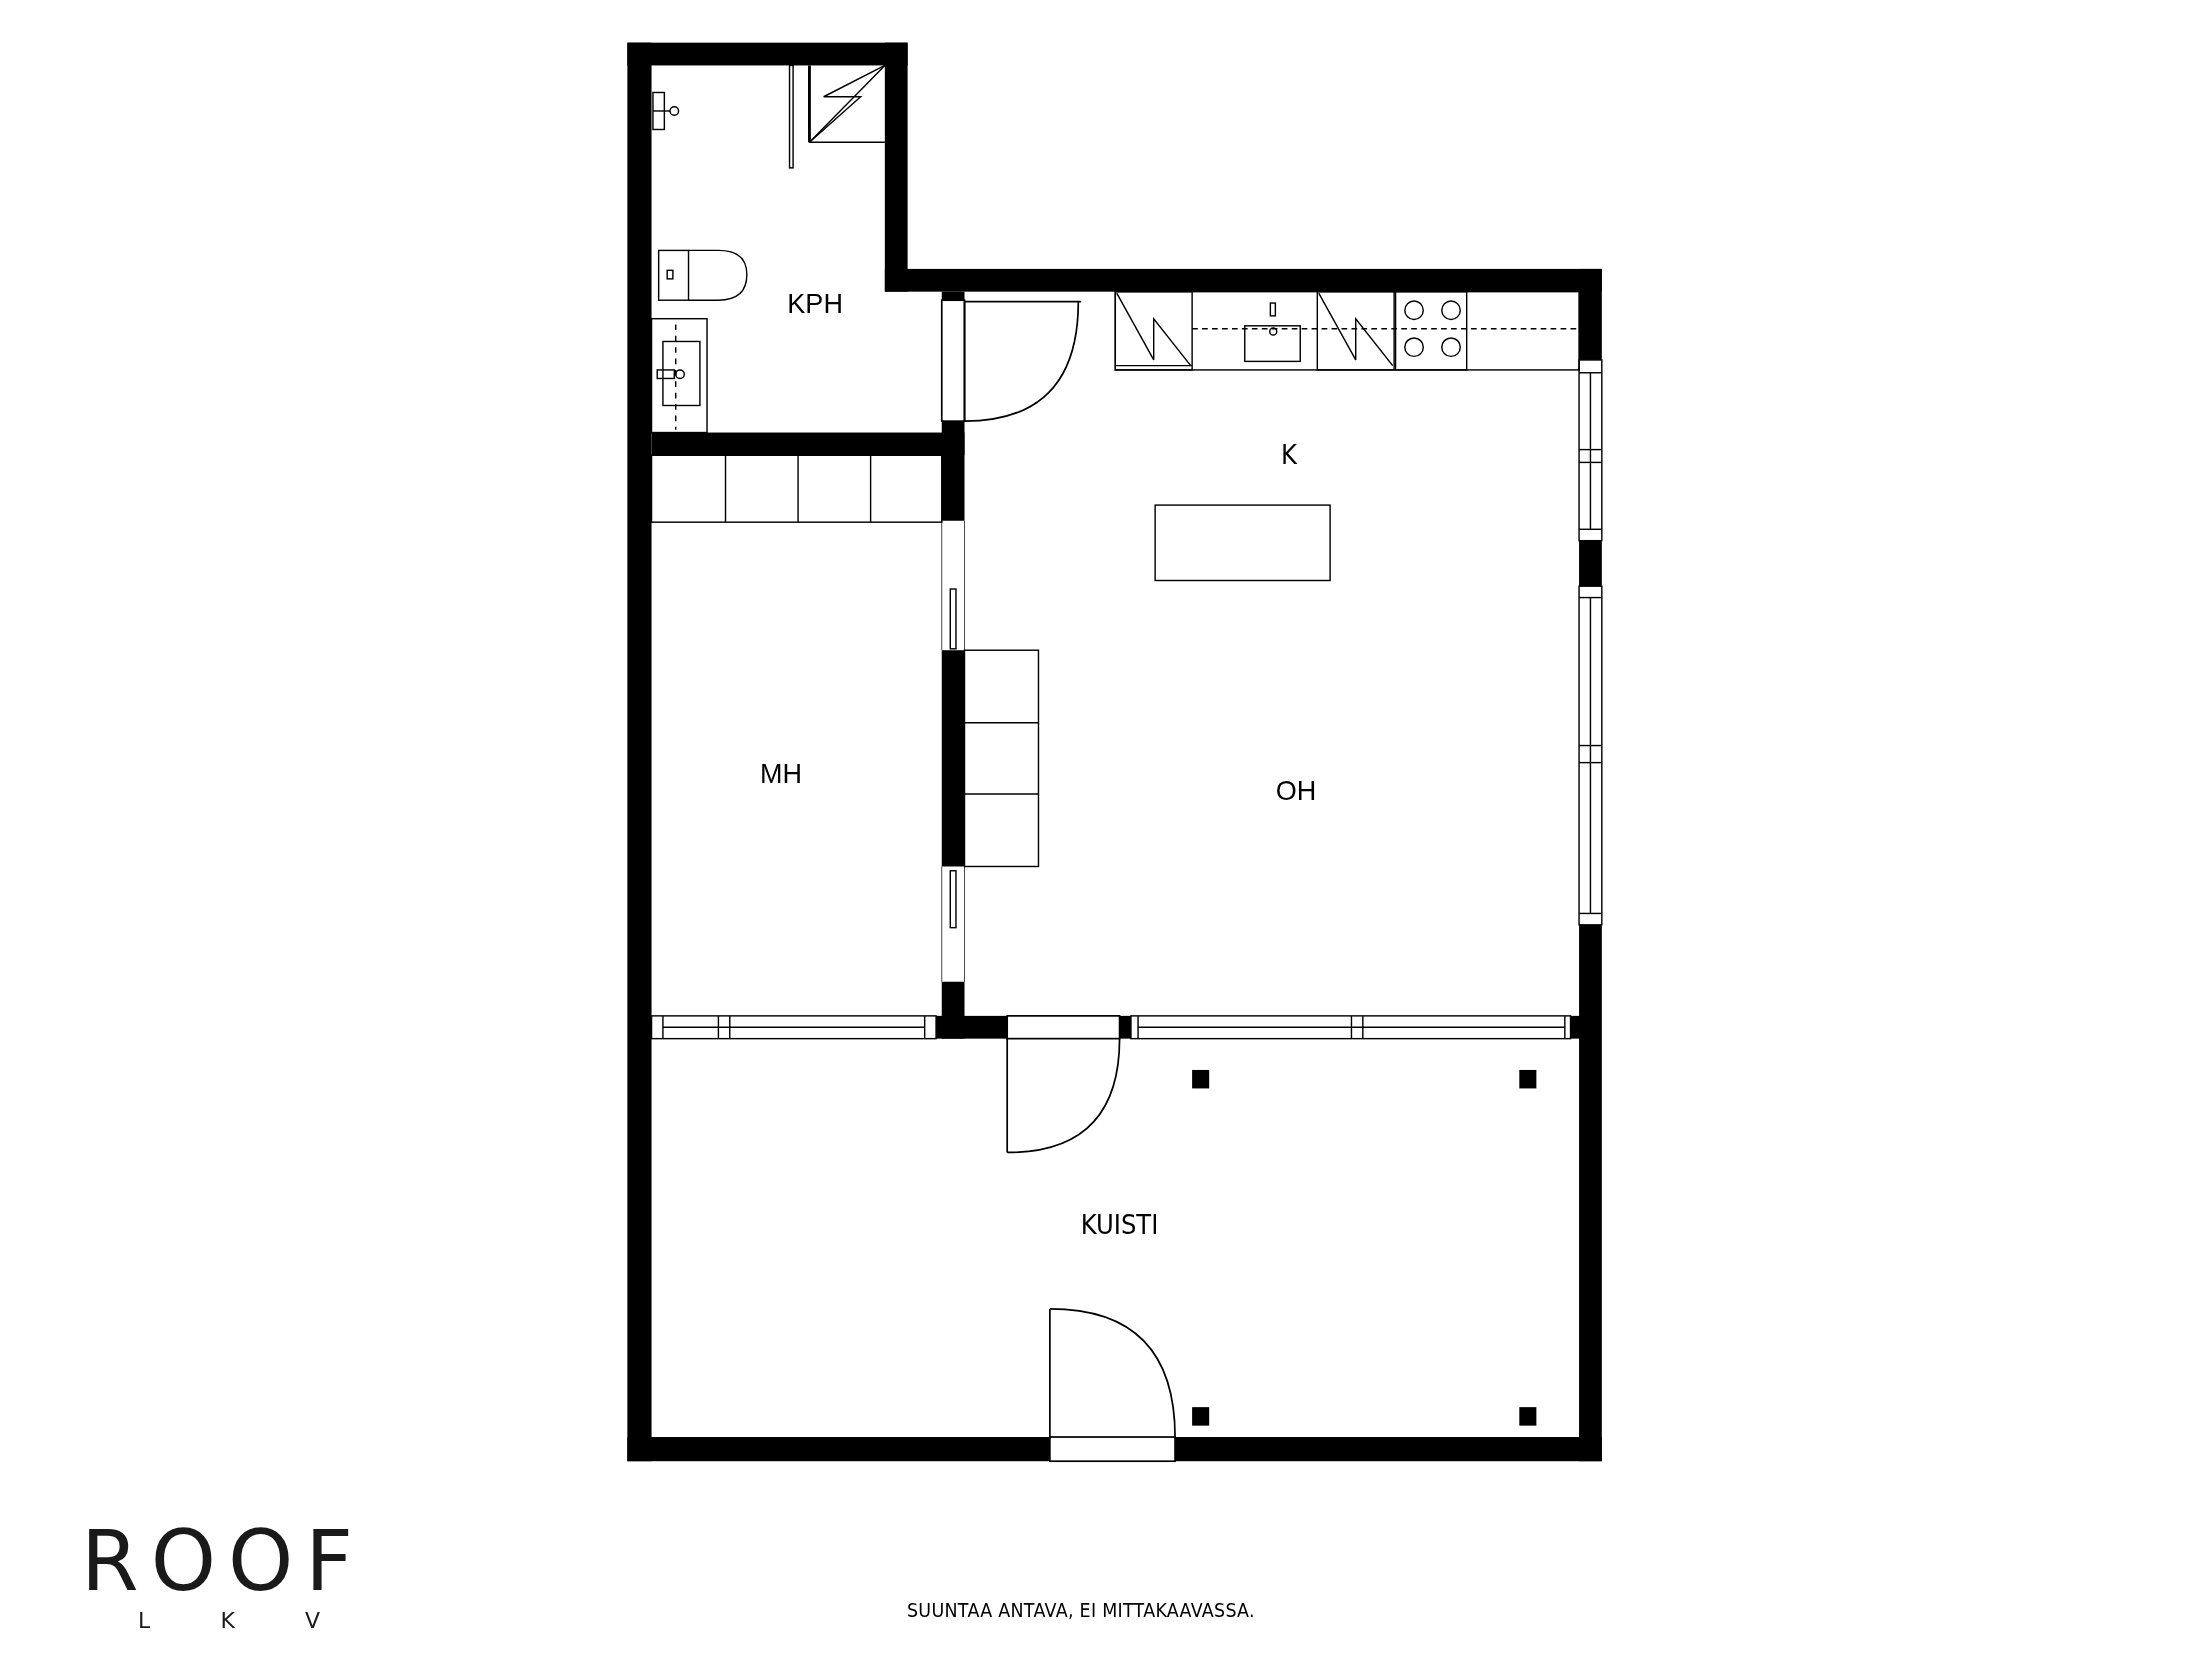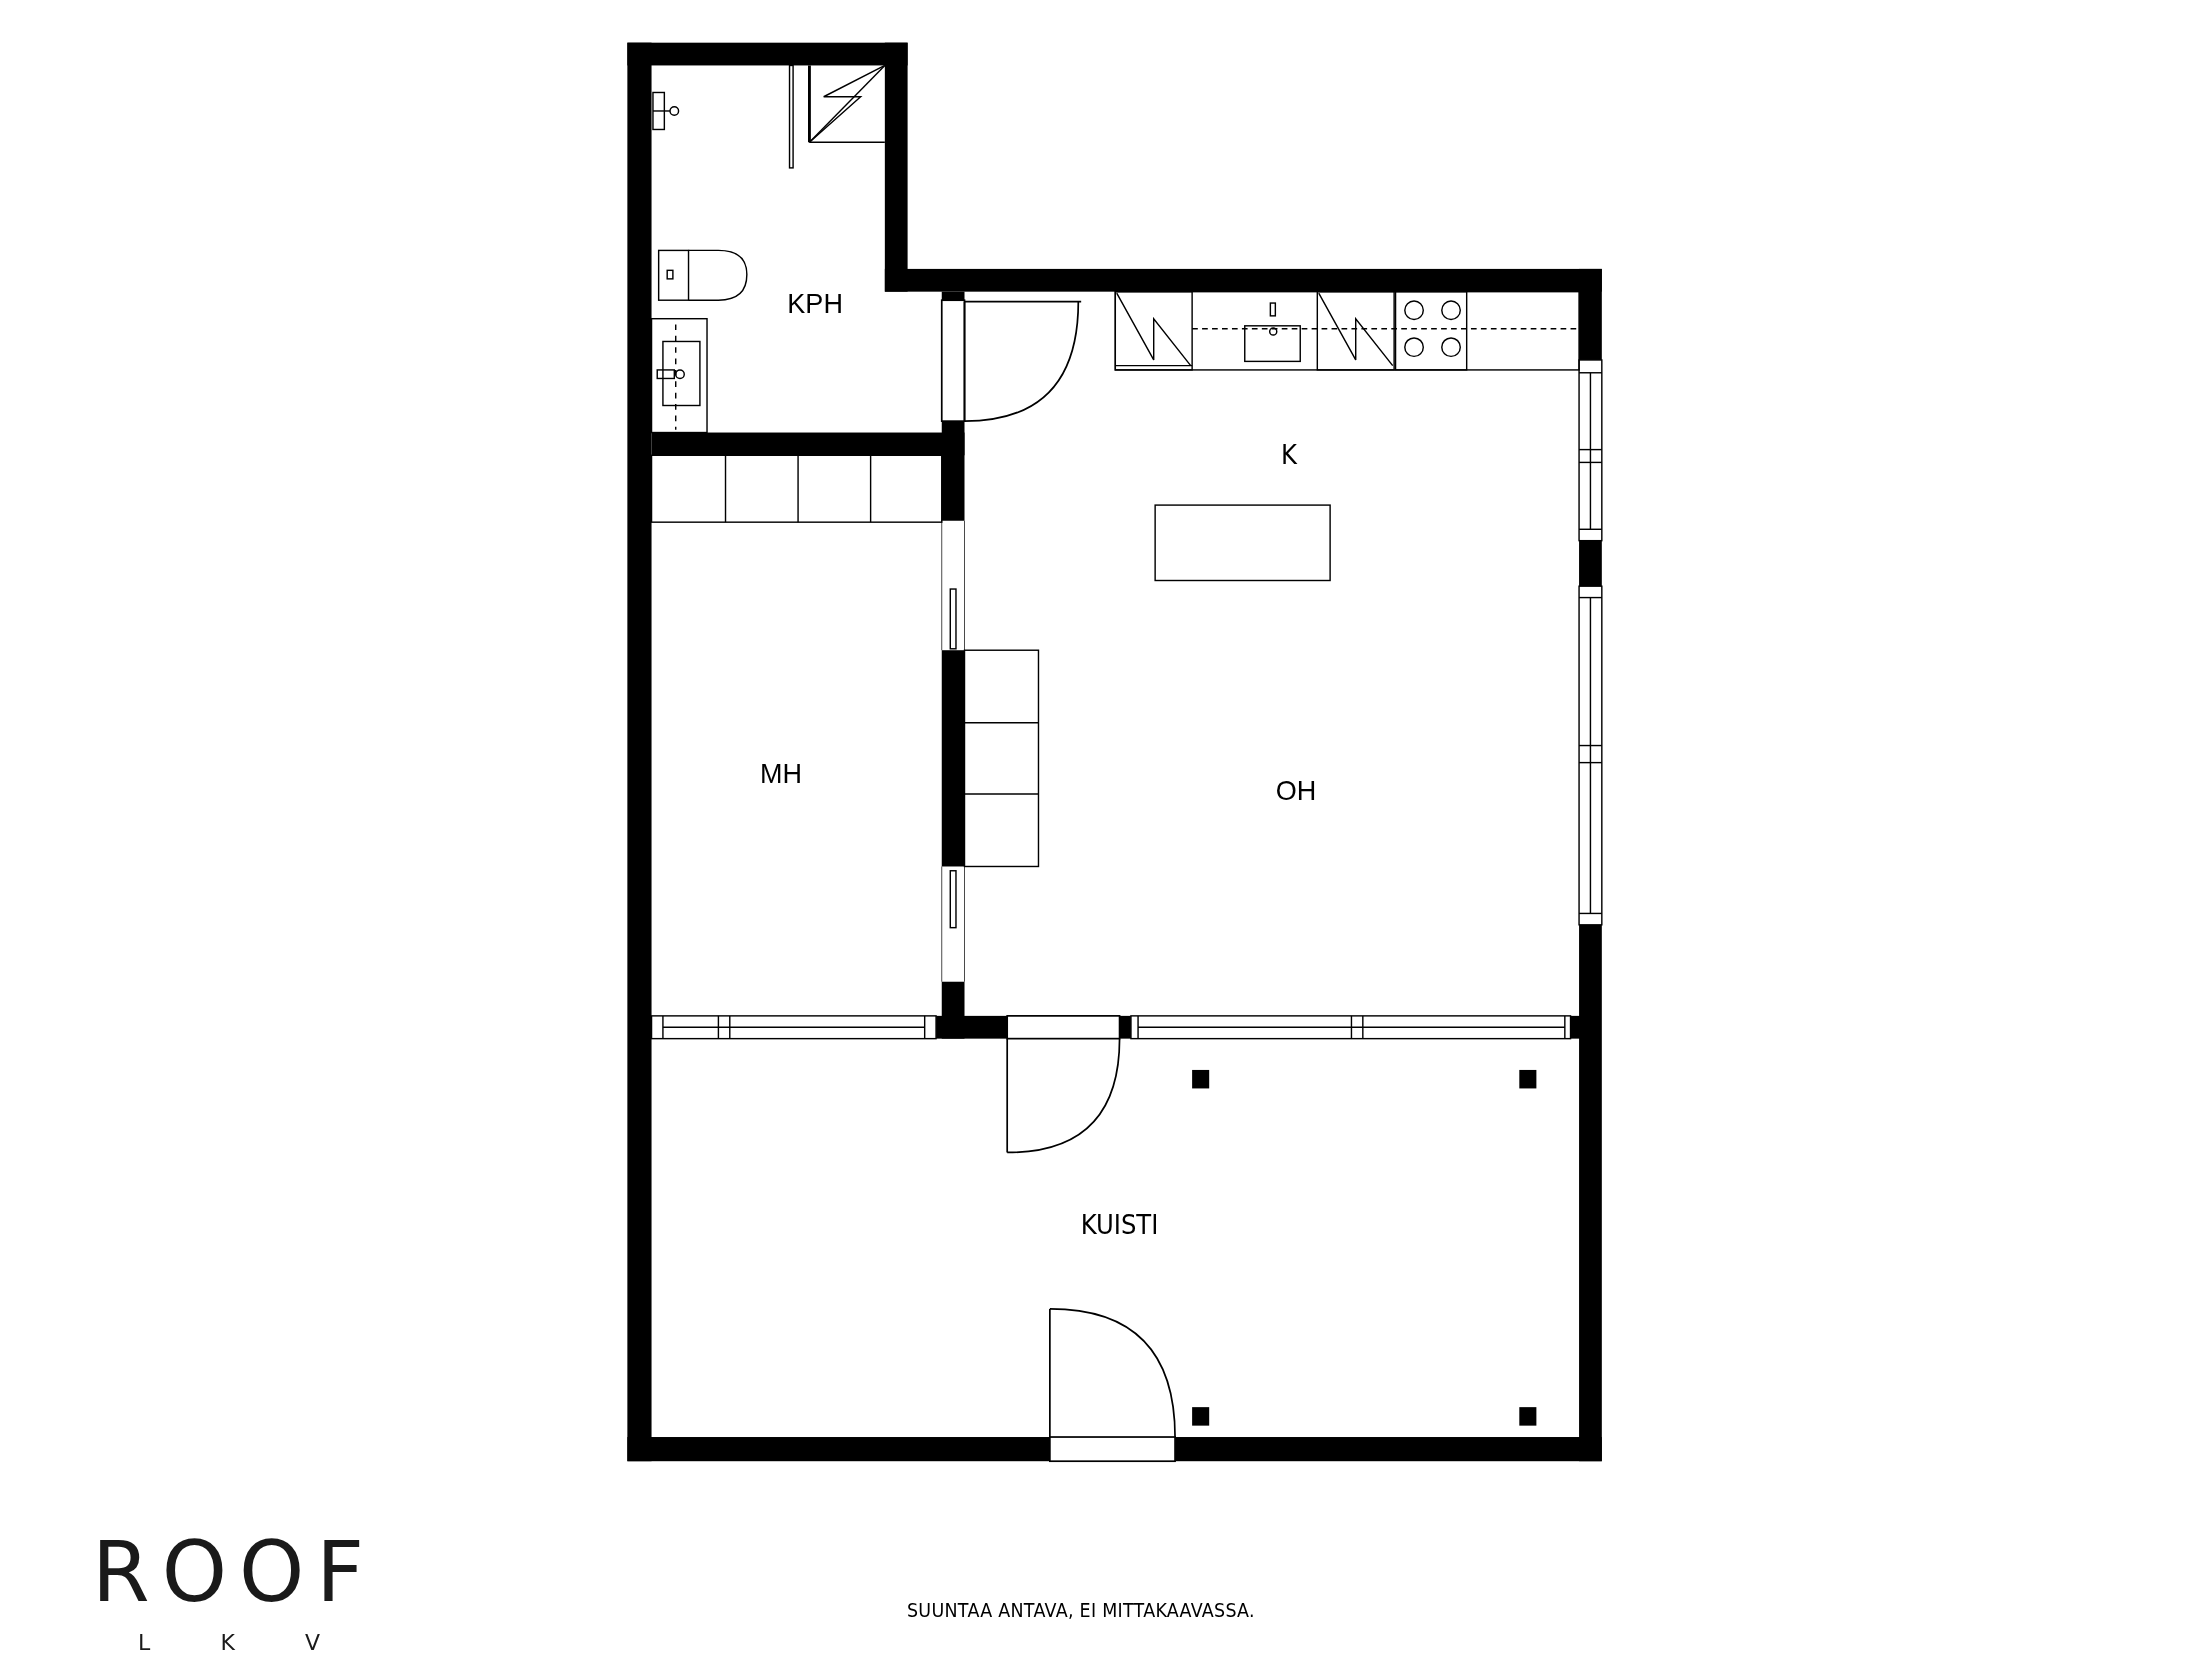--- a/index.html
+++ b/index.html
@@ -1,21 +1,21 @@
 <!DOCTYPE html>
 <html style="font-size:8.8px"><head>
 <meta charset="utf-8">
 <style>
   html,body{margin:0;padding:0;background:#ffffff;}
   body{width:2205px;height:1654px;position:relative;overflow:hidden;font-family:"Liberation Sans",sans-serif;}
   #plan{position:absolute;left:0;top:0;width:2205px;height:1654px;}
   .room-label{font-family:"Liberation Sans",sans-serif;font-size:19px;fill:#000;text-anchor:middle;}
   .room-label.narrow{font-family:"DejaVu Sans",sans-serif;font-stretch:condensed;}
   .logo{position:absolute;left:76px;top:1515px;width:309px;color:#1a1a1a;}
-  .logo-main{font-family:"DejaVu Sans",sans-serif;font-size:83px;font-weight:400;letter-spacing:12px;line-height:1;margin:16px;}
+  .logo-main{font-family:"DejaVu Sans",sans-serif;font-size:83px;font-weight:400;letter-spacing:12px;line-height:1;margin:5px;}
   .logo-sub{font-family:"DejaVu Sans",sans-serif;font-size:22px;letter-spacing:0;display:flex;justify-content:space-between;width:182px;margin-left:62px;margin-top:3.3px;}
   .caption{position:absolute;left:907px;top:1599px;font-family:"DejaVu Sans",sans-serif;font-size:19px;color:#000;transform:scaleX(0.92);transform-origin:left top;letter-spacing:0.3px;}
 </style>
 </head>
 <body>
 
 <svg id="plan" viewBox="0 0 1550 1162.5" preserveAspectRatio="none" xmlns="http://www.w3.org/2000/svg">
 
   <g fill="#000">
 

